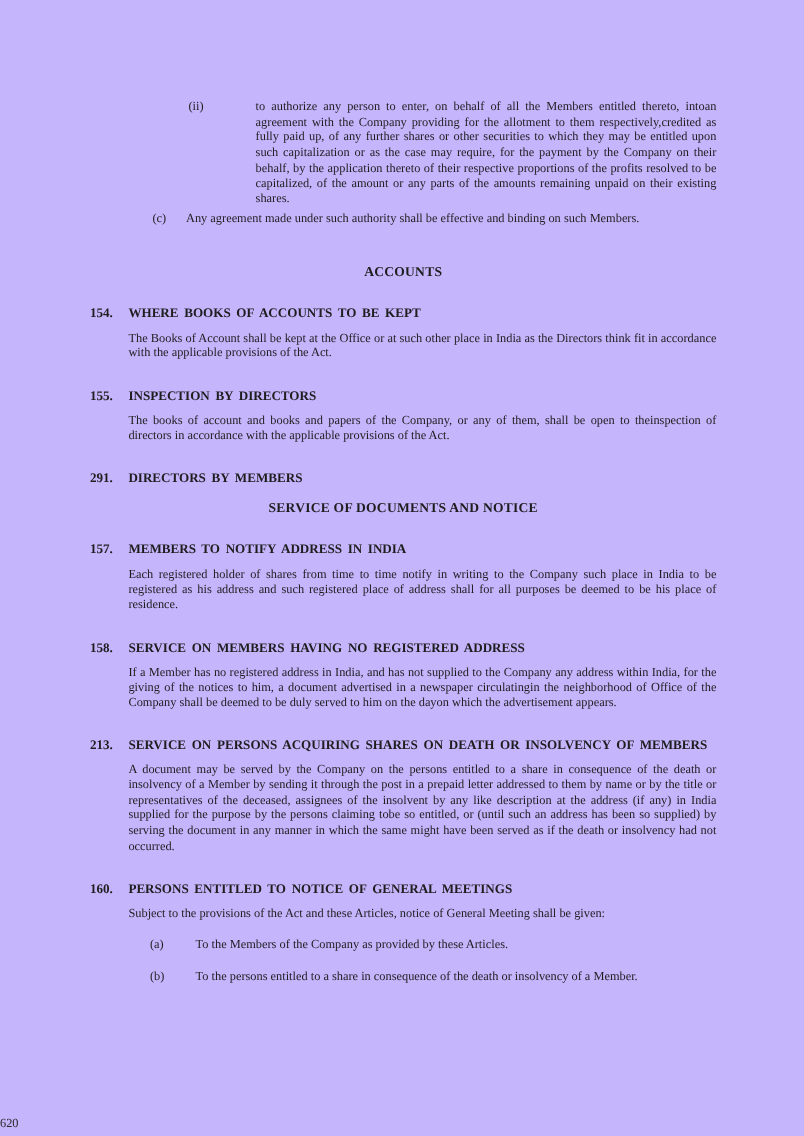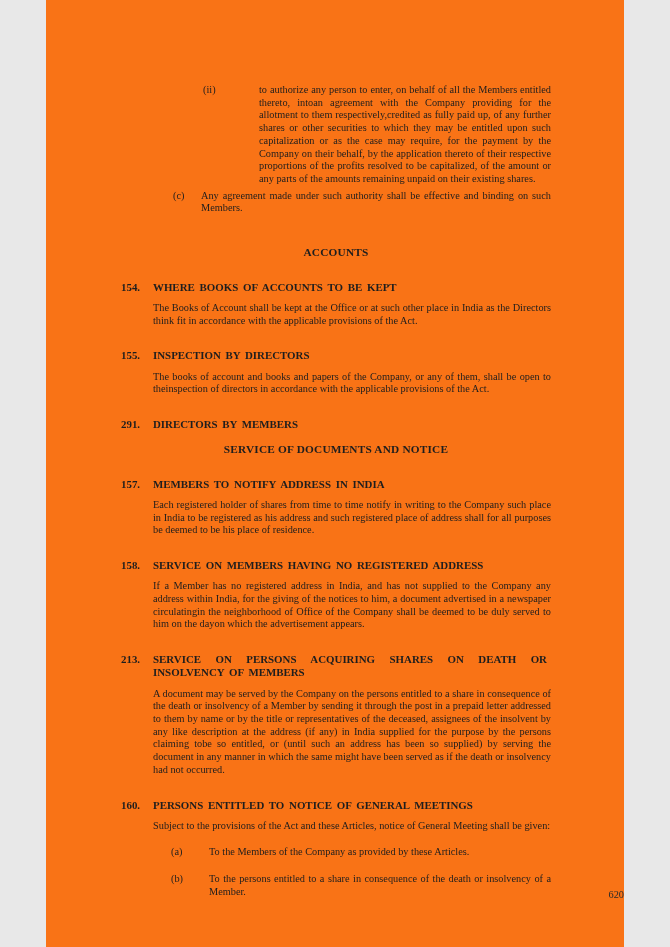--- a/index.html
+++ b/index.html
@@ -1,21 +1,21 @@
 <!DOCTYPE html>
 <html><head>
 <meta charset="utf-8">
 <style>
   html, body { margin: 0; padding: 0; background: #e8e8e8; }
   .doc-page {
     position: relative;
-    width: 578px;
+    width: 670px;
     height: 947px;
     margin: 0 auto;
-    background: #f97316;
+    background: #c4b5fd;
     font-family: "Liberation Serif", "DejaVu Serif", serif;
     color: #1e1e1e;
     overflow: hidden;
   }
   .content {
     padding: 84px 73px 0 75px; 
     font-size: 10.3px;
     line-height: 12.7px;
   }
   
@@ -37,24 +37,24 @@
   
   .article { margin-top: 22px; }
   .article-head { display: flex; font-weight: bold; font-size: 10.9px; line-height: 13.2px; }
   .article-num { flex: 0 0 32px; }
   .article-title { flex: 1; text-align: justify; word-spacing: 2px; padding-right: 4px; }
   .article-body { margin-left: 32px; margin-top: 8px; text-align: justify; }
   .sub-item { margin-left: 50px; margin-top: 14px; }
   .sub-item .item-label { flex: 0 0 38px; }
   .page-number {
     position: absolute;
-    top: 889px;
+    top: 931px;
     left: 0;
     width: 100%;
-    text-align: right;
+    text-align: left;
     font-size: 10.3px;
     color: #2a2a2a;
   }
 </style>
 </head>
 <body>
 
 <div class="doc-page">
   <div class="content">
 

